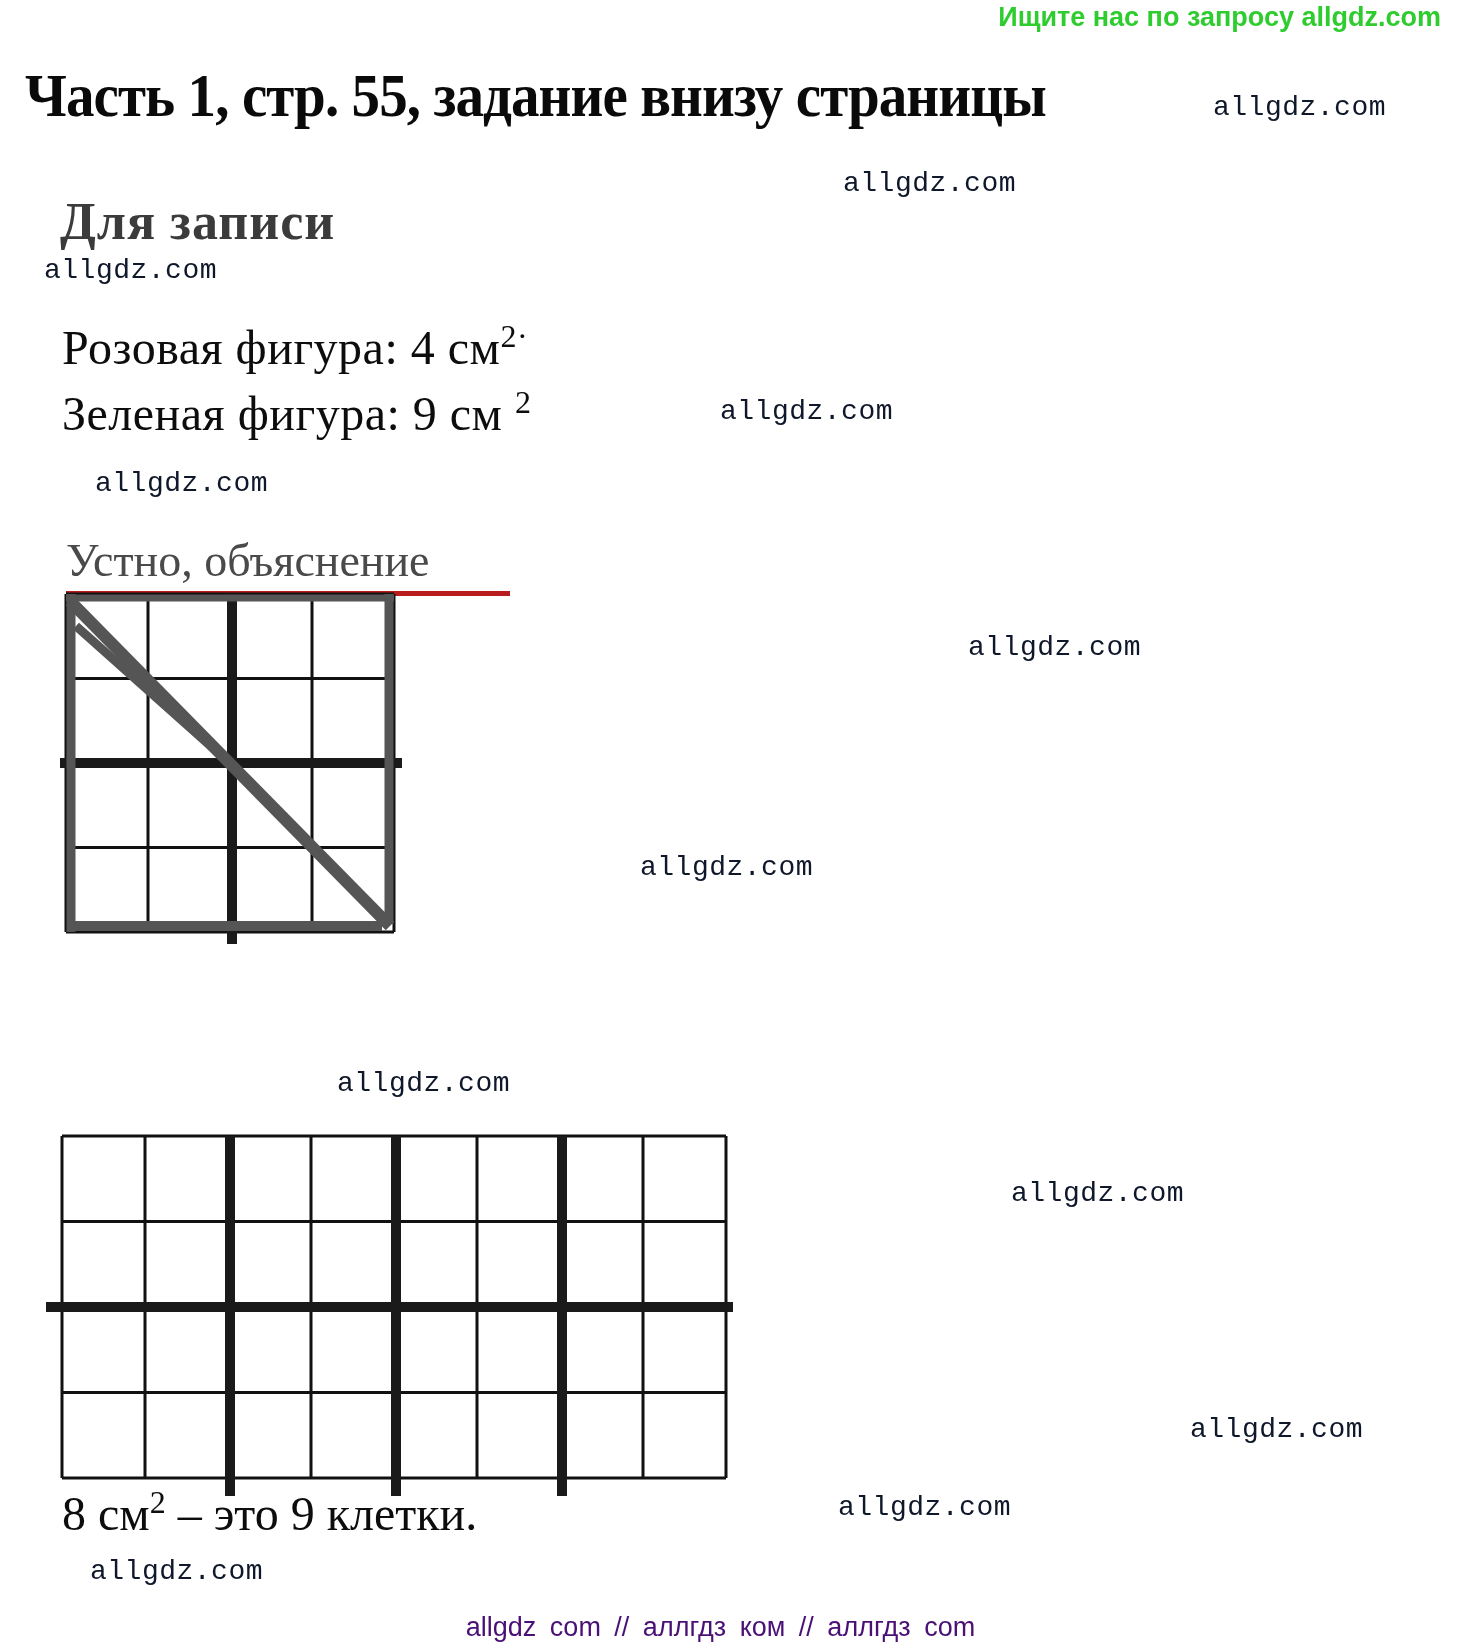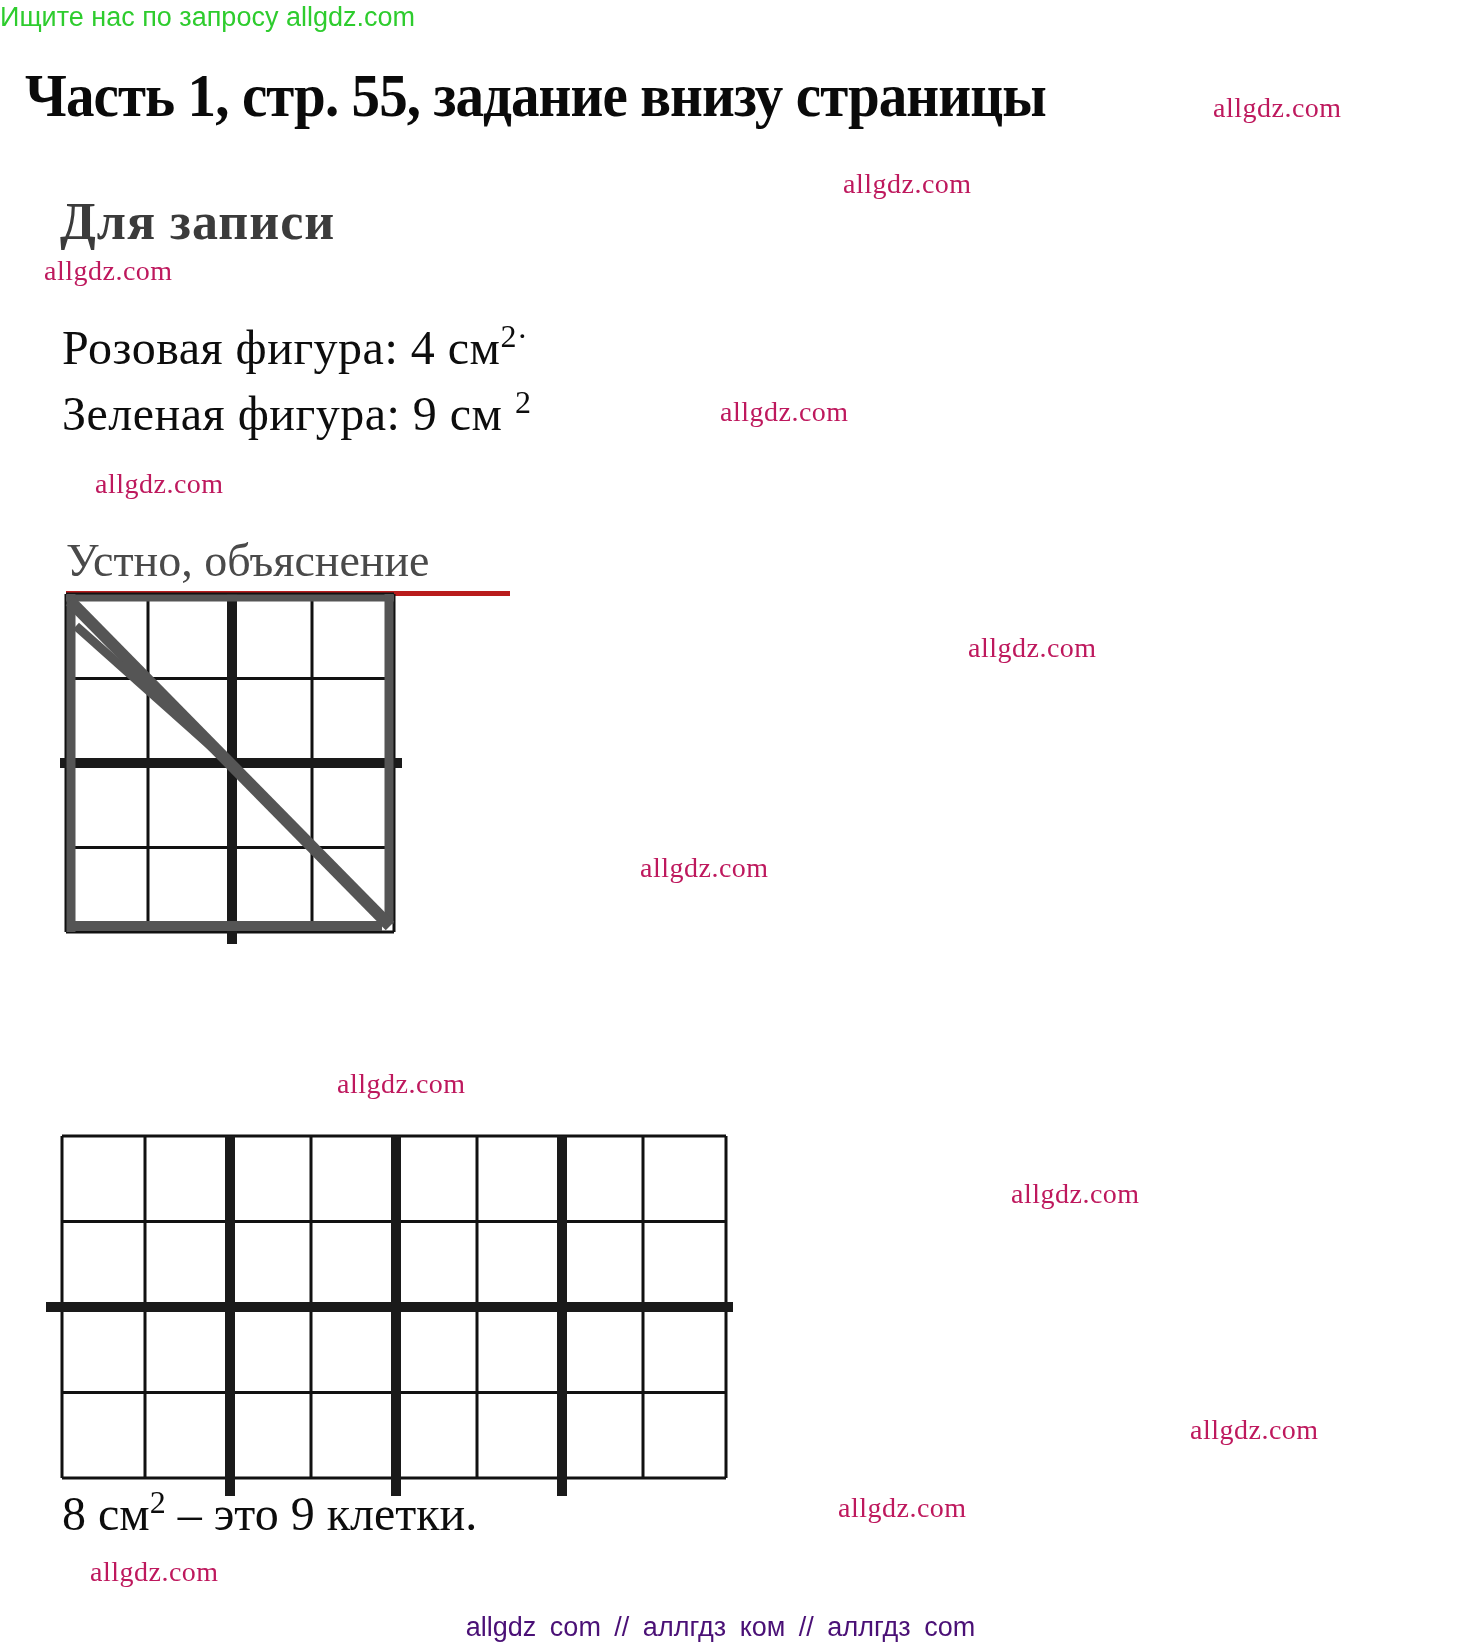--- a/index.html
+++ b/index.html
@@ -1,26 +1,26 @@
 <!DOCTYPE html>
 <html><head>
 <meta charset="utf-8">
 <style>
   html,body{margin:0;padding:0;}
   body{
     width:1461px;height:1649px;position:relative;background:#ffffff;
     font-family:"Liberation Sans", sans-serif;overflow:hidden;
   }
   .wm{
-    position:absolute;font-family:Liberation Serif, serif;
-    font-size:28px;color:#be185d;letter-spacing:0.5px;white-space:nowrap;
+    position:absolute;font-family:Liberation Mono, monospace;
+    font-size:28px;color:#0f172a;letter-spacing:0.5px;white-space:nowrap;
   }
   .header-line{
-    position:absolute;top:2px;left:0;width:1441px;text-align:left;
-    font-size:27px;font-weight:normal;white-space:nowrap;
+    position:absolute;top:2px;left:0;width:1441px;text-align:right;
+    font-size:27px;font-weight:bold;white-space:nowrap;
   }
   .page-title{
     position:absolute;left:25px;top:60px;
     font-family:"Liberation Serif", serif;font-weight:bold;font-size:62px;
     color:#0a0a0a;white-space:nowrap;transform:scaleX(0.92);transform-origin:left center;
     letter-spacing:-1px;
   }
   .subtitle{
     position:absolute;left:60px;top:192px;
     font-family:"Liberation Serif", serif;font-weight:bold;

